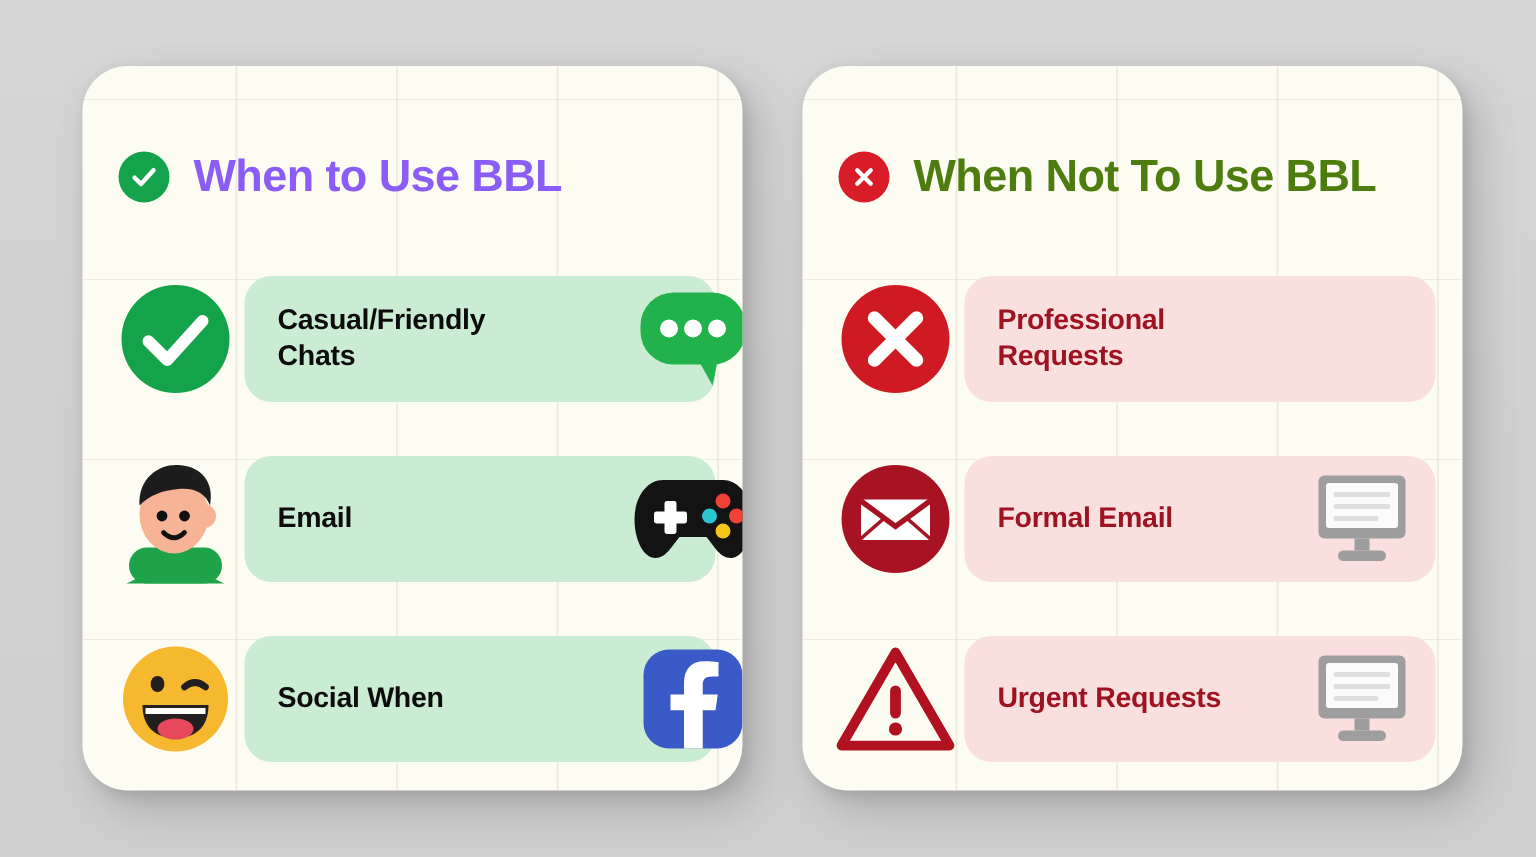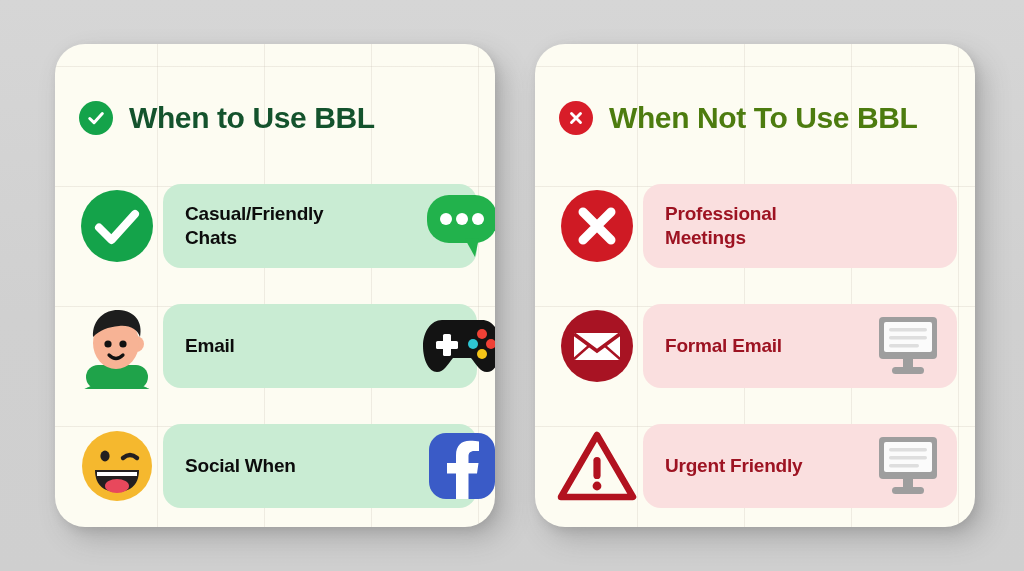--- a/index.html
+++ b/index.html
@@ -73,21 +73,21 @@
     padding: 0 26px 0 24px;
     height: 76px;
   }
   .header-title {
     font-size: 30px;
     font-weight: 700;
     letter-spacing: -0.4px;
     line-height: 1.05;
     white-space: nowrap;
   }
-  .header-title--good { color: #14532d; }
+  .header-title--good { color: #8b5cf6; }
   .header-title--bad  { color: #4d7c0f; }
 
   
   .badge-check, .badge-x {
     width: 34px; height: 34px;
     border-radius: 50%;
     flex: 0 0 34px;
     display: flex; align-items: center; justify-content: center;
   }
   .badge-check { background: #14a34a; }
@@ -268,21 +268,21 @@
       <div class="rows">
 
         <div class="row">
           <span class="row-badge">
             <svg width="76" height="76" viewBox="0 0 76 76">
               <circle cx="38" cy="38" r="36" fill="#cf1a24"></circle>
               <path d="M24 24 L52 52 M52 24 L24 52" fill="none" stroke="#ffffff" stroke-width="9" stroke-linecap="round"></path>
             </svg>
           </span>
           <div class="pill pill--pink">
-            <span class="pill-label pill-label--pink">Professional Meetings</span>
+            <span class="pill-label pill-label--pink">Professional Requests</span>
           </div>
         </div>
 
         <div class="row">
           <span class="row-badge">
             <svg width="76" height="76" viewBox="0 0 76 76">
               <circle cx="38" cy="38" r="36" fill="#a81323"></circle>
               <rect x="15" y="25" width="46" height="27" rx="2" fill="#ffffff"></rect>
               <path d="M15 26 L38 43 L61 26" fill="none" stroke="#a81323" stroke-width="3.6"></path>
               <path d="M15 51 L31 37 M61 51 L45 37" fill="none" stroke="#a81323" stroke-width="2.4"></path>
@@ -306,21 +306,21 @@
 
         <div class="row">
           <span class="row-badge">
             <svg width="80" height="74" viewBox="0 0 80 74">
               <path d="M40 6 L76 68 L4 68 Z" fill="none" stroke="#b2121f" stroke-width="6.5" stroke-linejoin="round"></path>
               <rect x="36.4" y="28" width="7.2" height="22" rx="3.6" fill="#b2121f"></rect>
               <circle cx="40" cy="57" r="4.4" fill="#b2121f"></circle>
             </svg>
           </span>
           <div class="pill pill--pink">
-            <span class="pill-label pill-label--pink">Urgent Friendly</span>
+            <span class="pill-label pill-label--pink">Urgent Requests</span>
             <span class="pill-art pill-art--inside">
               <svg width="66" height="62" viewBox="0 0 66 62">
                 <rect x="4" y="2" width="58" height="42" rx="4" fill="#9e9e9e"></rect>
                 <rect x="9" y="7" width="48" height="30" rx="2" fill="#fbfbfb"></rect>
                 <rect x="14" y="13" width="38" height="3.4" rx="1.7" fill="#dedede"></rect>
                 <rect x="14" y="21" width="38" height="3.4" rx="1.7" fill="#dedede"></rect>
                 <rect x="14" y="29" width="30" height="3.4" rx="1.7" fill="#dedede"></rect>
                 <rect x="28" y="44" width="10" height="8" fill="#9e9e9e"></rect>
                 <rect x="17" y="52" width="32" height="7" rx="3.5" fill="#9e9e9e"></rect>
               </svg>

